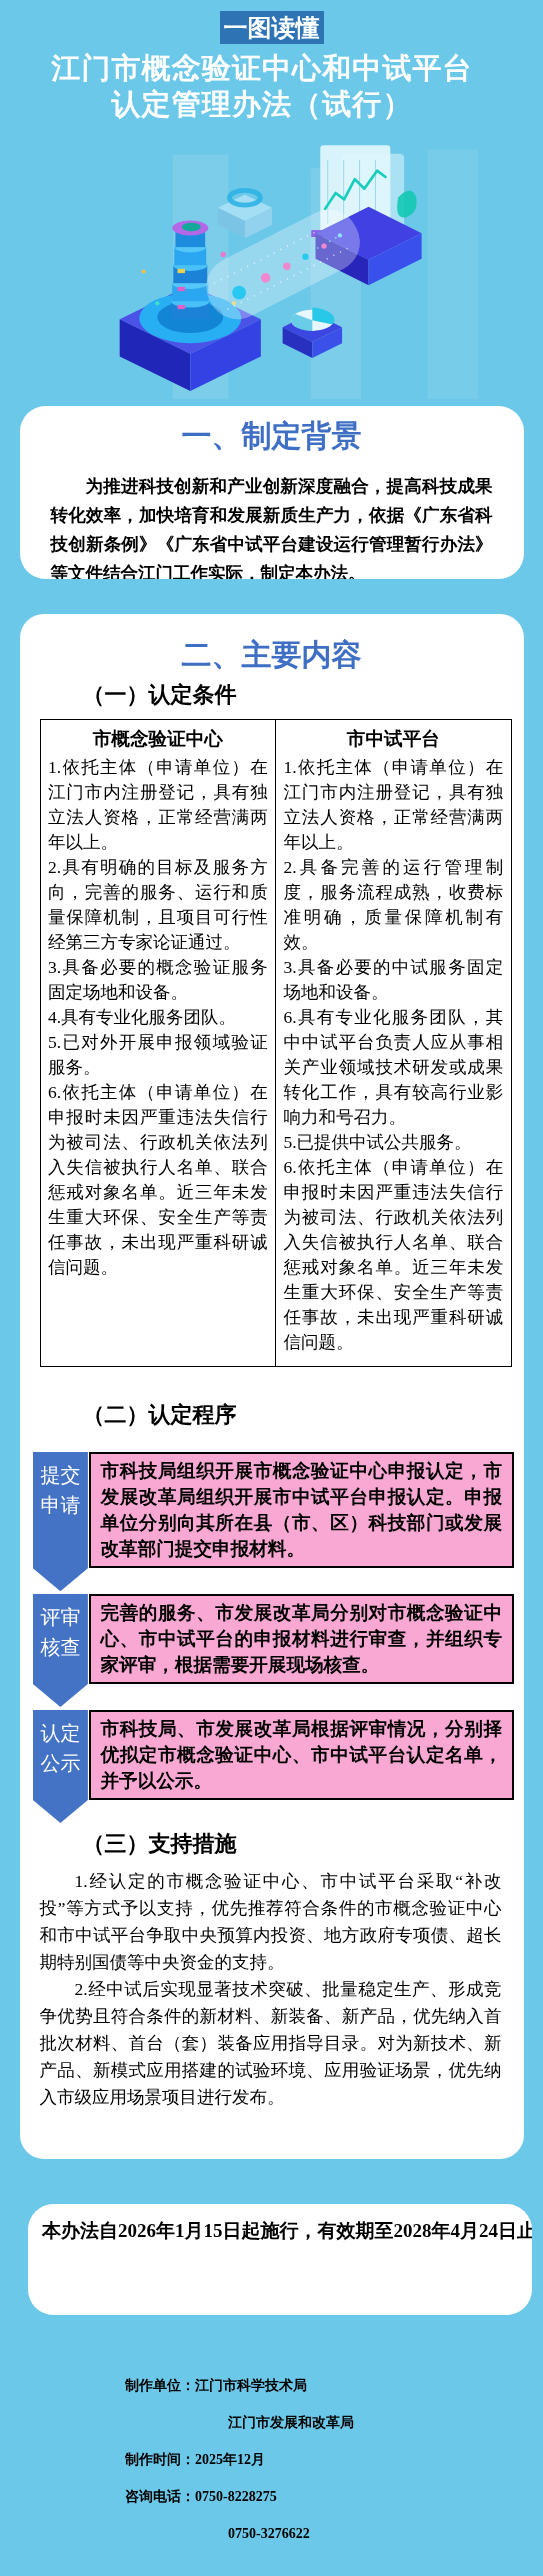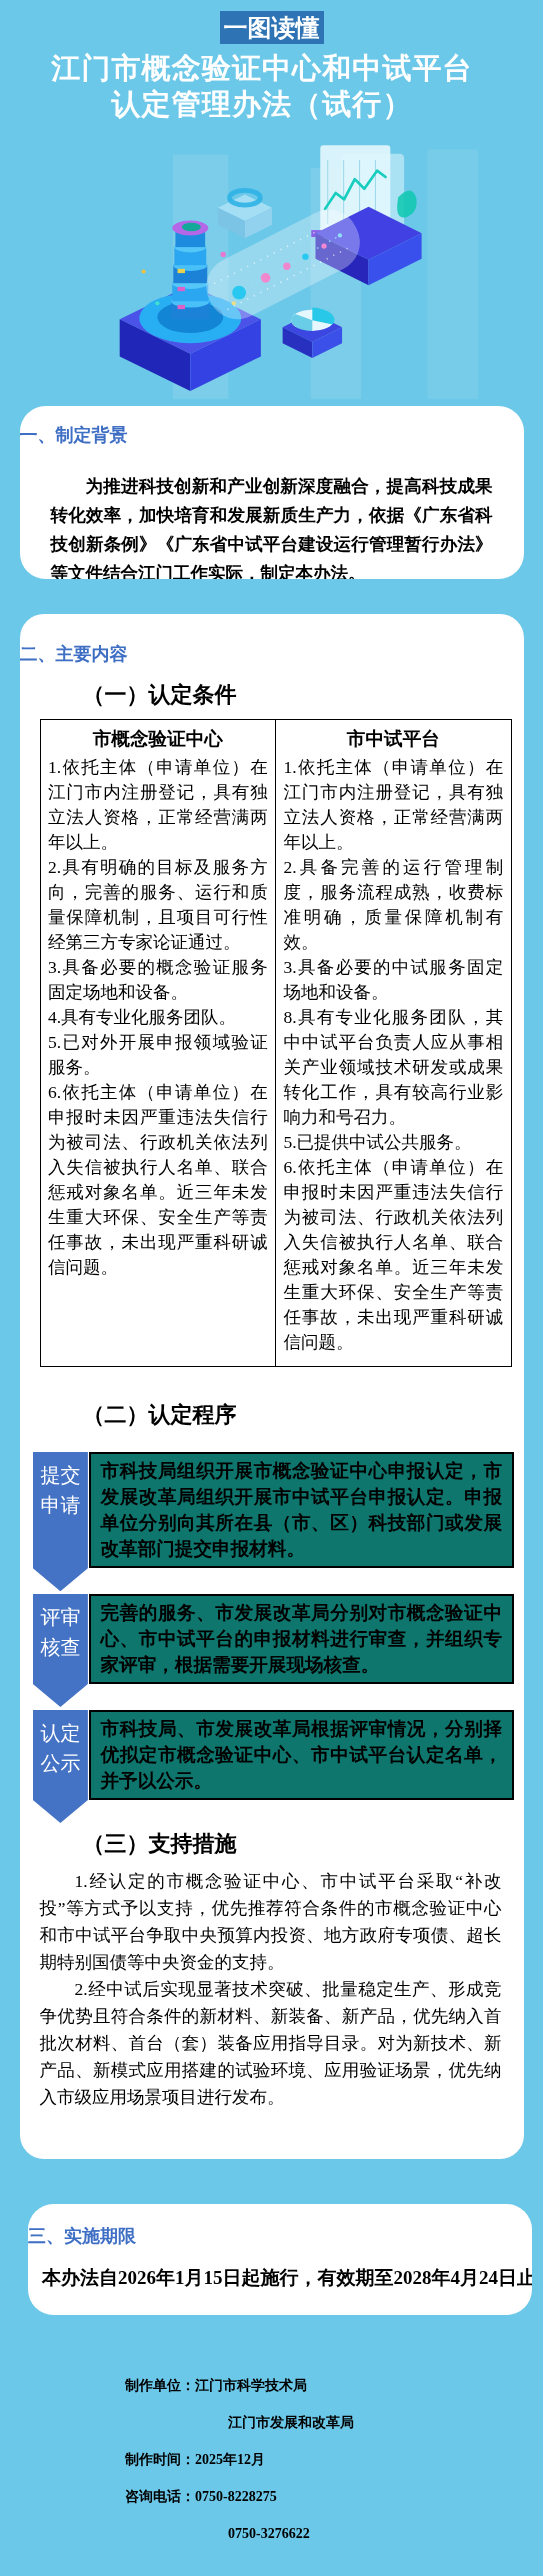--- a/index.html
+++ b/index.html
@@ -33,23 +33,23 @@
     font-size:29px;line-height:36px;letter-spacing:1.1px;
   }
   
   .illustration{position:absolute;top:144px;left:64px;width:416px;height:255px;}
   
   .card{position:absolute;background:var(--card);overflow:hidden;}
   .card-1{left:19.6px;top:406px;width:504px;height:173px;border-radius:25.5px;}
   .card-2{left:19.6px;top:614px;width:504px;height:1545px;border-radius:24px;}
   .card-3{left:28px;top:2204px;width:504px;height:111px;border-radius:25.5px;}
   .card-title{
-    color:var(--accent-blue);
-    font-family:Liberation Mono, monospace;font-weight:700;
-    font-size:18px;line-height:26.5px;
+    text-align:center;color:var(--accent-blue);
+    font-family:Liberation Serif, serif;font-weight:700;
+    font-size:30px;line-height:26.5px;
   }
   .card-1 .card-title{margin-top:17px;}
   .card-2 .card-title{margin-top:28px;}
   .card-3 .card-title{margin-top:20px;}
   .card-1 .body-text{
     margin:22px 31px 0;font-size:17.5px;line-height:29px;font-weight:700;
     text-align:justify;text-indent:2em;
   }
   
   .sub-heading{
@@ -76,21 +76,21 @@
   .step-row{position:relative;padding-left:56px;margin-bottom:25.5px;}
   .step-arrow{
     position:absolute;left:0;top:0;width:55px;height:calc(100% + 23px);
     background:var(--step-blue);
     clip-path:polygon(0 0,100% 0,100% calc(100% - 23px),50% 100%,0 calc(100% - 23px));
     display:flex;justify-content:center;
     color:#fff;font-size:20px;line-height:30px;
   }
   .step-arrow span{display:block;width:2em;text-align:center;word-break:break-all;margin-top:8.5px;}
   .step-box{
-    border:2.1px solid #000;background:#0f766e;min-height:69px;
+    border:2.1px solid #000;background:#f9a8d4;min-height:69px;
     padding:4.2px 9.6px;font-size:18.6px;line-height:26px;font-weight:600;
     text-align:justify;
   }
   .support{margin-top:30px;}
   .support-paragraphs{margin:9.6px 22px 0 20px;}
   .support-paragraphs p{
     font-size:17.5px;line-height:27px;font-weight:400;
     text-align:justify;text-indent:2em;
   }
   
@@ -219,21 +219,21 @@
         <span class="cond-item">3.具备必要的概念验证服务固定场地和设备。</span>
         <span class="cond-item">4.具有专业化服务团队。</span>
         <span class="cond-item">5.已对外开展申报领域验证服务。</span>
         <span class="cond-item">6.依托主体（申请单位）在申报时未因严重违法失信行为被司法、行政机关依法列入失信被执行人名单、联合惩戒对象名单。近三年未发生重大环保、安全生产等责任事故，未出现严重科研诚信问题。</span>
       </td>
       <td>
         <div class="col-header">市中试平台</div>
         <span class="cond-item">1.依托主体（申请单位）在江门市内注册登记，具有独立法人资格，正常经营满两年以上。</span>
         <span class="cond-item">2.具备完善的运行管理制度，服务流程成熟，收费标准明确，质量保障机制有效。</span>
         <span class="cond-item">3.具备必要的中试服务固定场地和设备。</span>
-        <span class="cond-item">8.具有专业化服务团队，其中中试平台负责人应从事相关产业领域技术研发或成果转化工作，具有较高行业影响力和号召力。</span>
+        <span class="cond-item">6.具有专业化服务团队，其中中试平台负责人应从事相关产业领域技术研发或成果转化工作，具有较高行业影响力和号召力。</span>
         <span class="cond-item">5.已提供中试公共服务。</span>
         <span class="cond-item">6.依托主体（申请单位）在申报时未因严重违法失信行为被司法、行政机关依法列入失信被执行人名单、联合惩戒对象名单。近三年未发生重大环保、安全生产等责任事故，未出现严重科研诚信问题。</span>
       </td>
     </tr>
   </tbody>
     </table>
 
   <div class="sub-heading" style="margin-top:34px;">（二）认定程序</div>
 
   <div class="steps">
@@ -264,21 +264,20 @@
 
   <div class="sub-heading support">（三）支持措施</div>
   <div class="support-paragraphs">
     <p>1.经认定的市概念验证中心、市中试平台采取“补改投”等方式予以支持，优先推荐符合条件的市概念验证中心和市中试平台争取中央预算内投资、地方政府专项债、超长期特别国债等中央资金的支持。</p>
     <p>2.经中试后实现显著技术突破、批量稳定生产、形成竞争优势且符合条件的新材料、新装备、新产品，优先纳入首批次材料、首台（套）装备应用指导目录。对为新技术、新产品、新模式应用搭建的试验环境、应用验证场景，优先纳入市级应用场景项目进行发布。</p>
 
   </div>
 </div>
 
 <div class="card card-3">
-  <div class="card-title">三、实施期限</div>
   <p class="body-text">本办法自2026年1月15日起施行，有效期至2028年4月24日止。</p>
 </div>
 
 <div class="footer">
   <div class="row"><span>制作单位：</span><span>江门市科学技术局</span></div>
   <div class="row indent"><span>江门市发展和改革局</span></div>
   <div class="row"><span>制作时间：</span><span>2025年12月</span></div>
   <div class="row"><span>咨询电话：</span><span>0750-8228275</span></div>
   <div class="row indent"><span>0750-3276622</span></div>
 </div>

